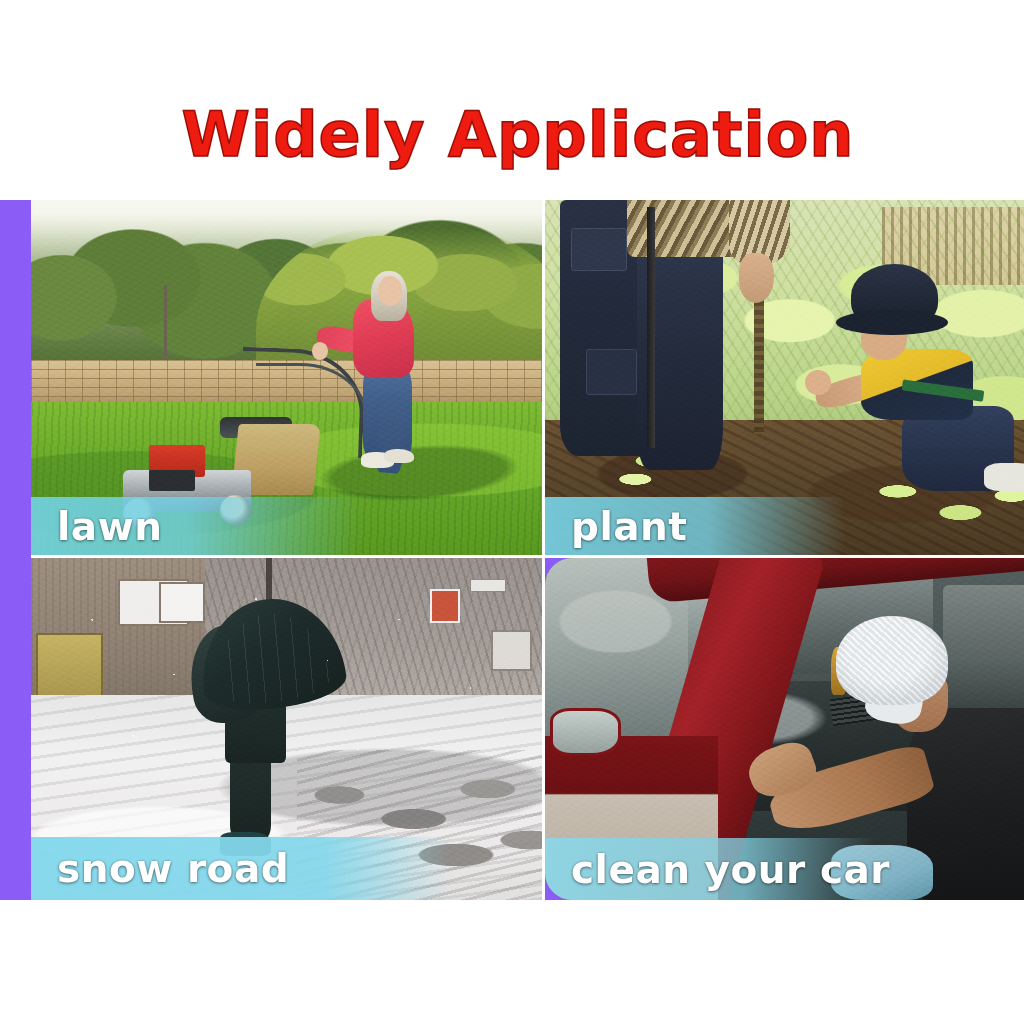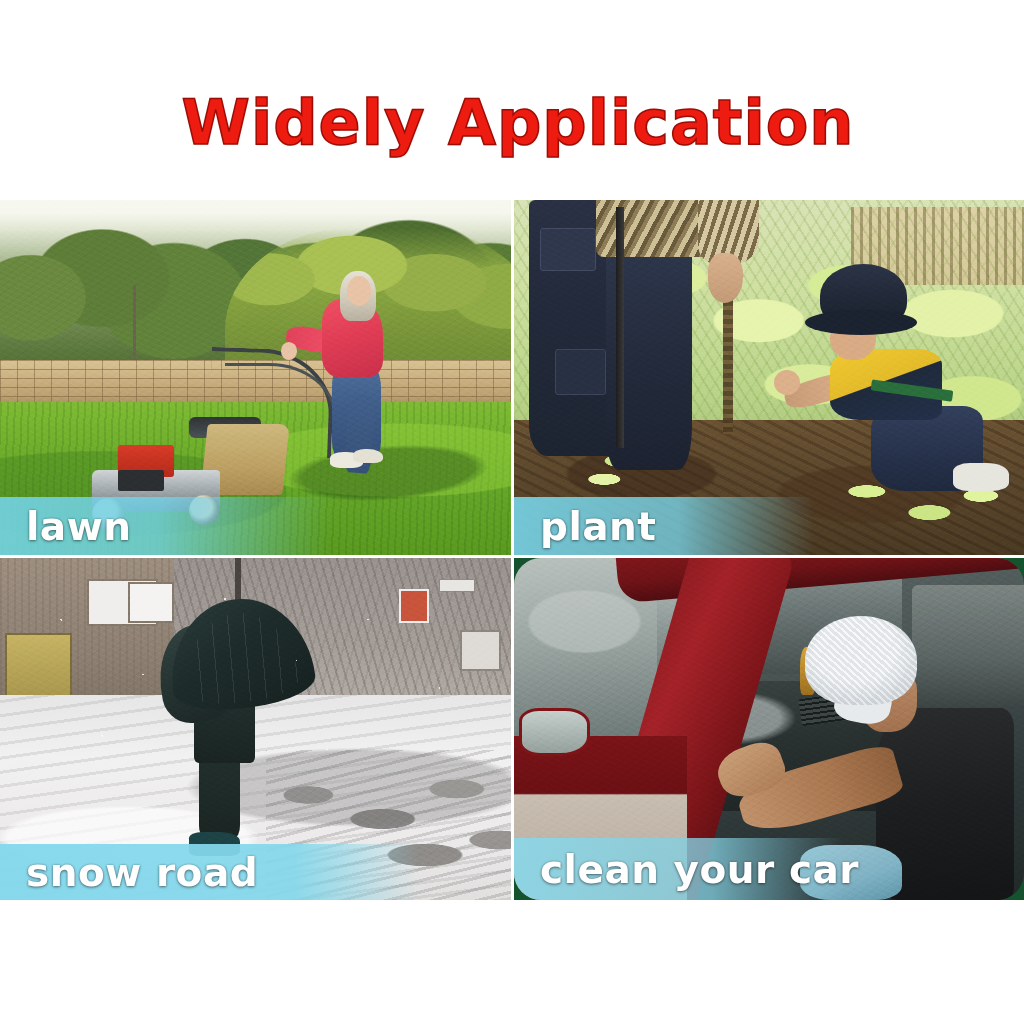--- a/index.html
+++ b/index.html
@@ -6,42 +6,43 @@
   html,body { width:1024px; height:1024px; }
   body {
     background:#ffffff;
     font-family:"Liberation Sans", sans-serif;
     overflow:hidden;
     position:relative;
   }
 
   
   .title-area{
-    position:absolute; left:0; top:0; width:1024px; height:200px;
+    position:absolute; left:0; top:12px; width:1024px; height:200px;
     display:flex; align-items:center; justify-content:center;padding-left:12px;
   }
   .title{
     font-family:"DejaVu Sans", sans-serif;
     font-weight:700;
     font-size:62px;
     letter-spacing:1px;
     color:#ee1b10;
     -webkit-text-stroke:1.5px #9c0d06;
     text-shadow:0 0 1px #b3110a, 1px 1px 0 #f7e9e8;
     padding-top:44px;
     white-space:nowrap;
   }
 
   
   .grid{
     position:absolute; left:0; top:200px; width:1024px; height:700px;
     display:grid;
     grid-template-columns:511px 3px 510px;
     grid-template-rows:355px 3px 342px;
-    background:#14532d;
+    background:#8b5cf6;
+    padding-left:31px;
   }
   .panel{ position:relative; overflow:hidden; }
   .p-lawn { grid-column:1; grid-row:1; }
   .p-plant{ grid-column:3; grid-row:1; }
   .p-snow { grid-column:1; grid-row:3; }
   .p-car  { grid-column:3; grid-row:3;border-radius:27px; }
   .gap-v  { grid-column:2; grid-row:1 / span 3; background:#fff; }
   .gap-h  { grid-column:1 / span 3; grid-row:2; background:#fff; }
 
   .scene{ position:absolute; inset:0; }
@@ -64,21 +65,21 @@
     font-weight:700;
     font-size:39px;
     color:#ffffff;
     letter-spacing:0.5px;
     text-shadow:0 1px 3px rgba(0,0,0,.45), 0 0 2px rgba(0,0,0,.3);
     line-height:1;
     white-space:nowrap;
   }
   .cap-lawn .bar{ width:330px; background:linear-gradient(90deg, rgba(115,212,233,.88) 0%, rgba(115,212,233,.80) 48%, rgba(115,212,233,0) 100%); }
   .cap-plant .bar{ width:300px; background:linear-gradient(90deg, rgba(120,213,233,.90) 0%, rgba(120,213,233,.78) 55%, rgba(120,213,233,0) 100%); }
-  .cap-snow{ height:56px; }
+  .cap-snow{ height:63px; }
   .cap-snow .bar{ width:420px; background:linear-gradient(90deg, rgba(132,216,236,.96) 0%, rgba(132,216,236,.92) 70%, rgba(132,216,236,0) 100%); }
   .cap-car{ height:62px; }
   .cap-car .bar{ width:330px; background:linear-gradient(90deg, rgba(140,214,231,.94) 0%, rgba(130,205,222,.78) 60%, rgba(130,205,222,0) 100%); }
 
   
   .lawn-sky{ inset:0; background:linear-gradient(180deg,#f6f7ef 0%,#eef1e2 22%,#e8eddc 34%,#dfe6cf 40%); }
   .lawn-trees{
     left:0; top:0; width:100%; height:46%;
     background:
       radial-gradient(ellipse 90px 70px at 6% 60%, #6c8744 0 60%, transparent 62%),

